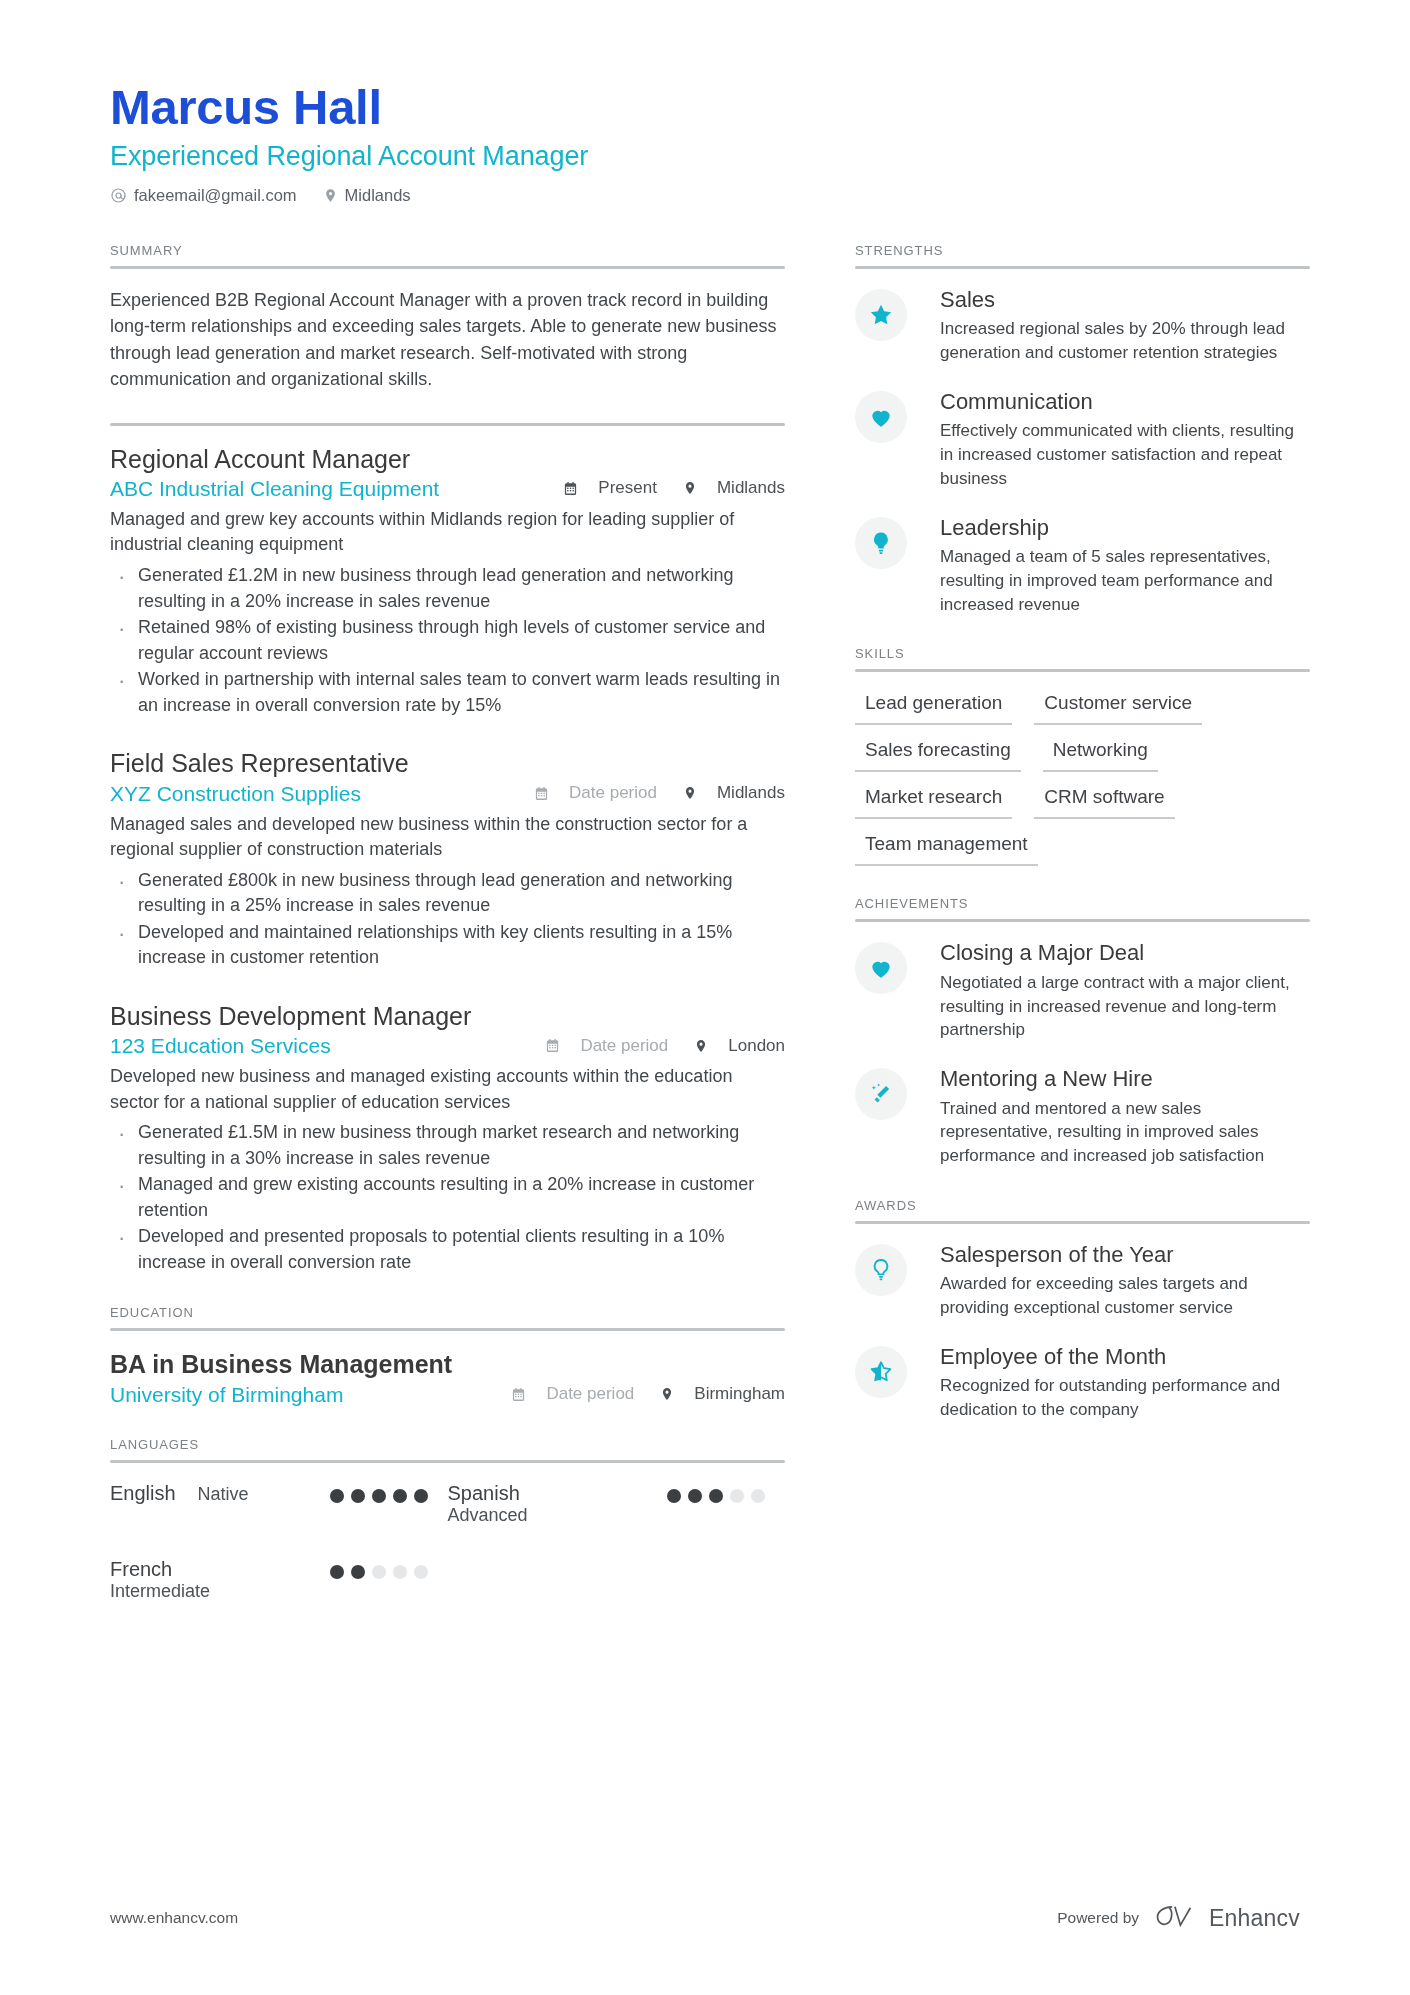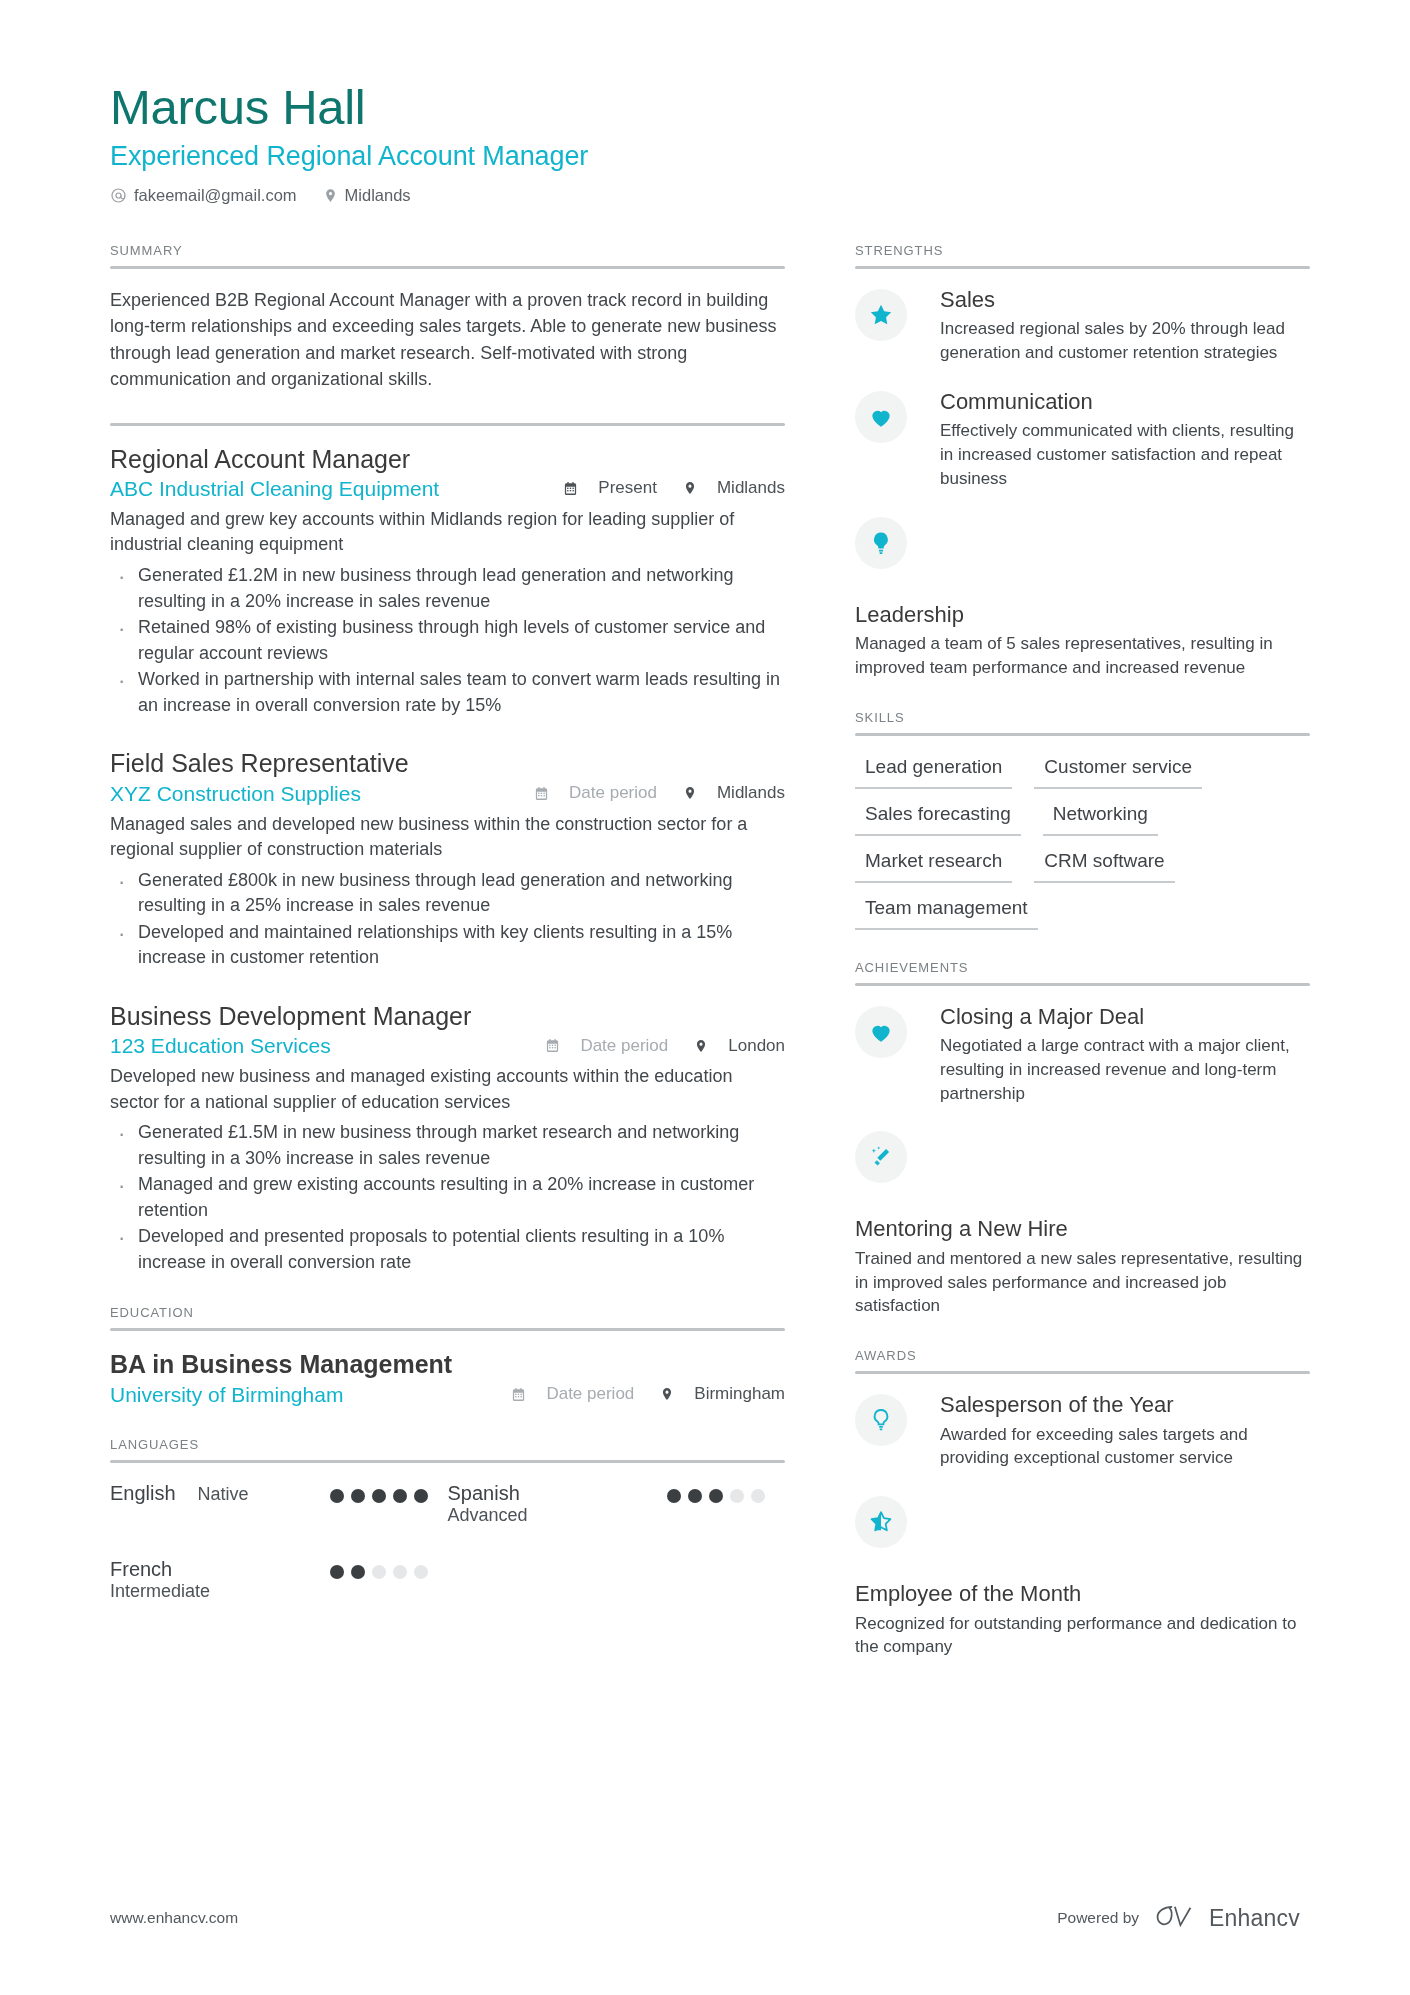--- a/index.html
+++ b/index.html
@@ -22,22 +22,22 @@
     height: 1995px;
     background: #fff;
     padding: 80px 110px 0 110px;
   }
 
   
   .header { margin-bottom: 38px; }
 
   .name {
     font-size: 49px;
-    font-weight: 400;
-    color: #0f766e;
+    font-weight: 700;
+    color: #1d4ed8;
     letter-spacing: -0.3px;
     line-height: 1.12;
   }
 
   .role {
     font-size: 27px;
     font-weight: 400;
     color: #10b4cd;
     margin-top: 6px;
     letter-spacing: -0.1px;
@@ -231,21 +231,21 @@
   .dot.on { background: #3b3f42; }
 
   
   .entry {
     display: flex;
     gap: 33px;
     margin-bottom: 24px;
     align-items: flex-start;
   }
 
-  .entry:last-child { margin-bottom: 8px; flex-direction: column; }
+  .entry:last-child { margin-bottom: 8px; }
 
   .icon-circle {
     width: 52px; height: 52px;
     flex: 0 0 52px;
     border-radius: 50%;
     background: #f2f3f3;
     display: flex;
     align-items: center;
     justify-content: center;
     margin-top: 2px;

